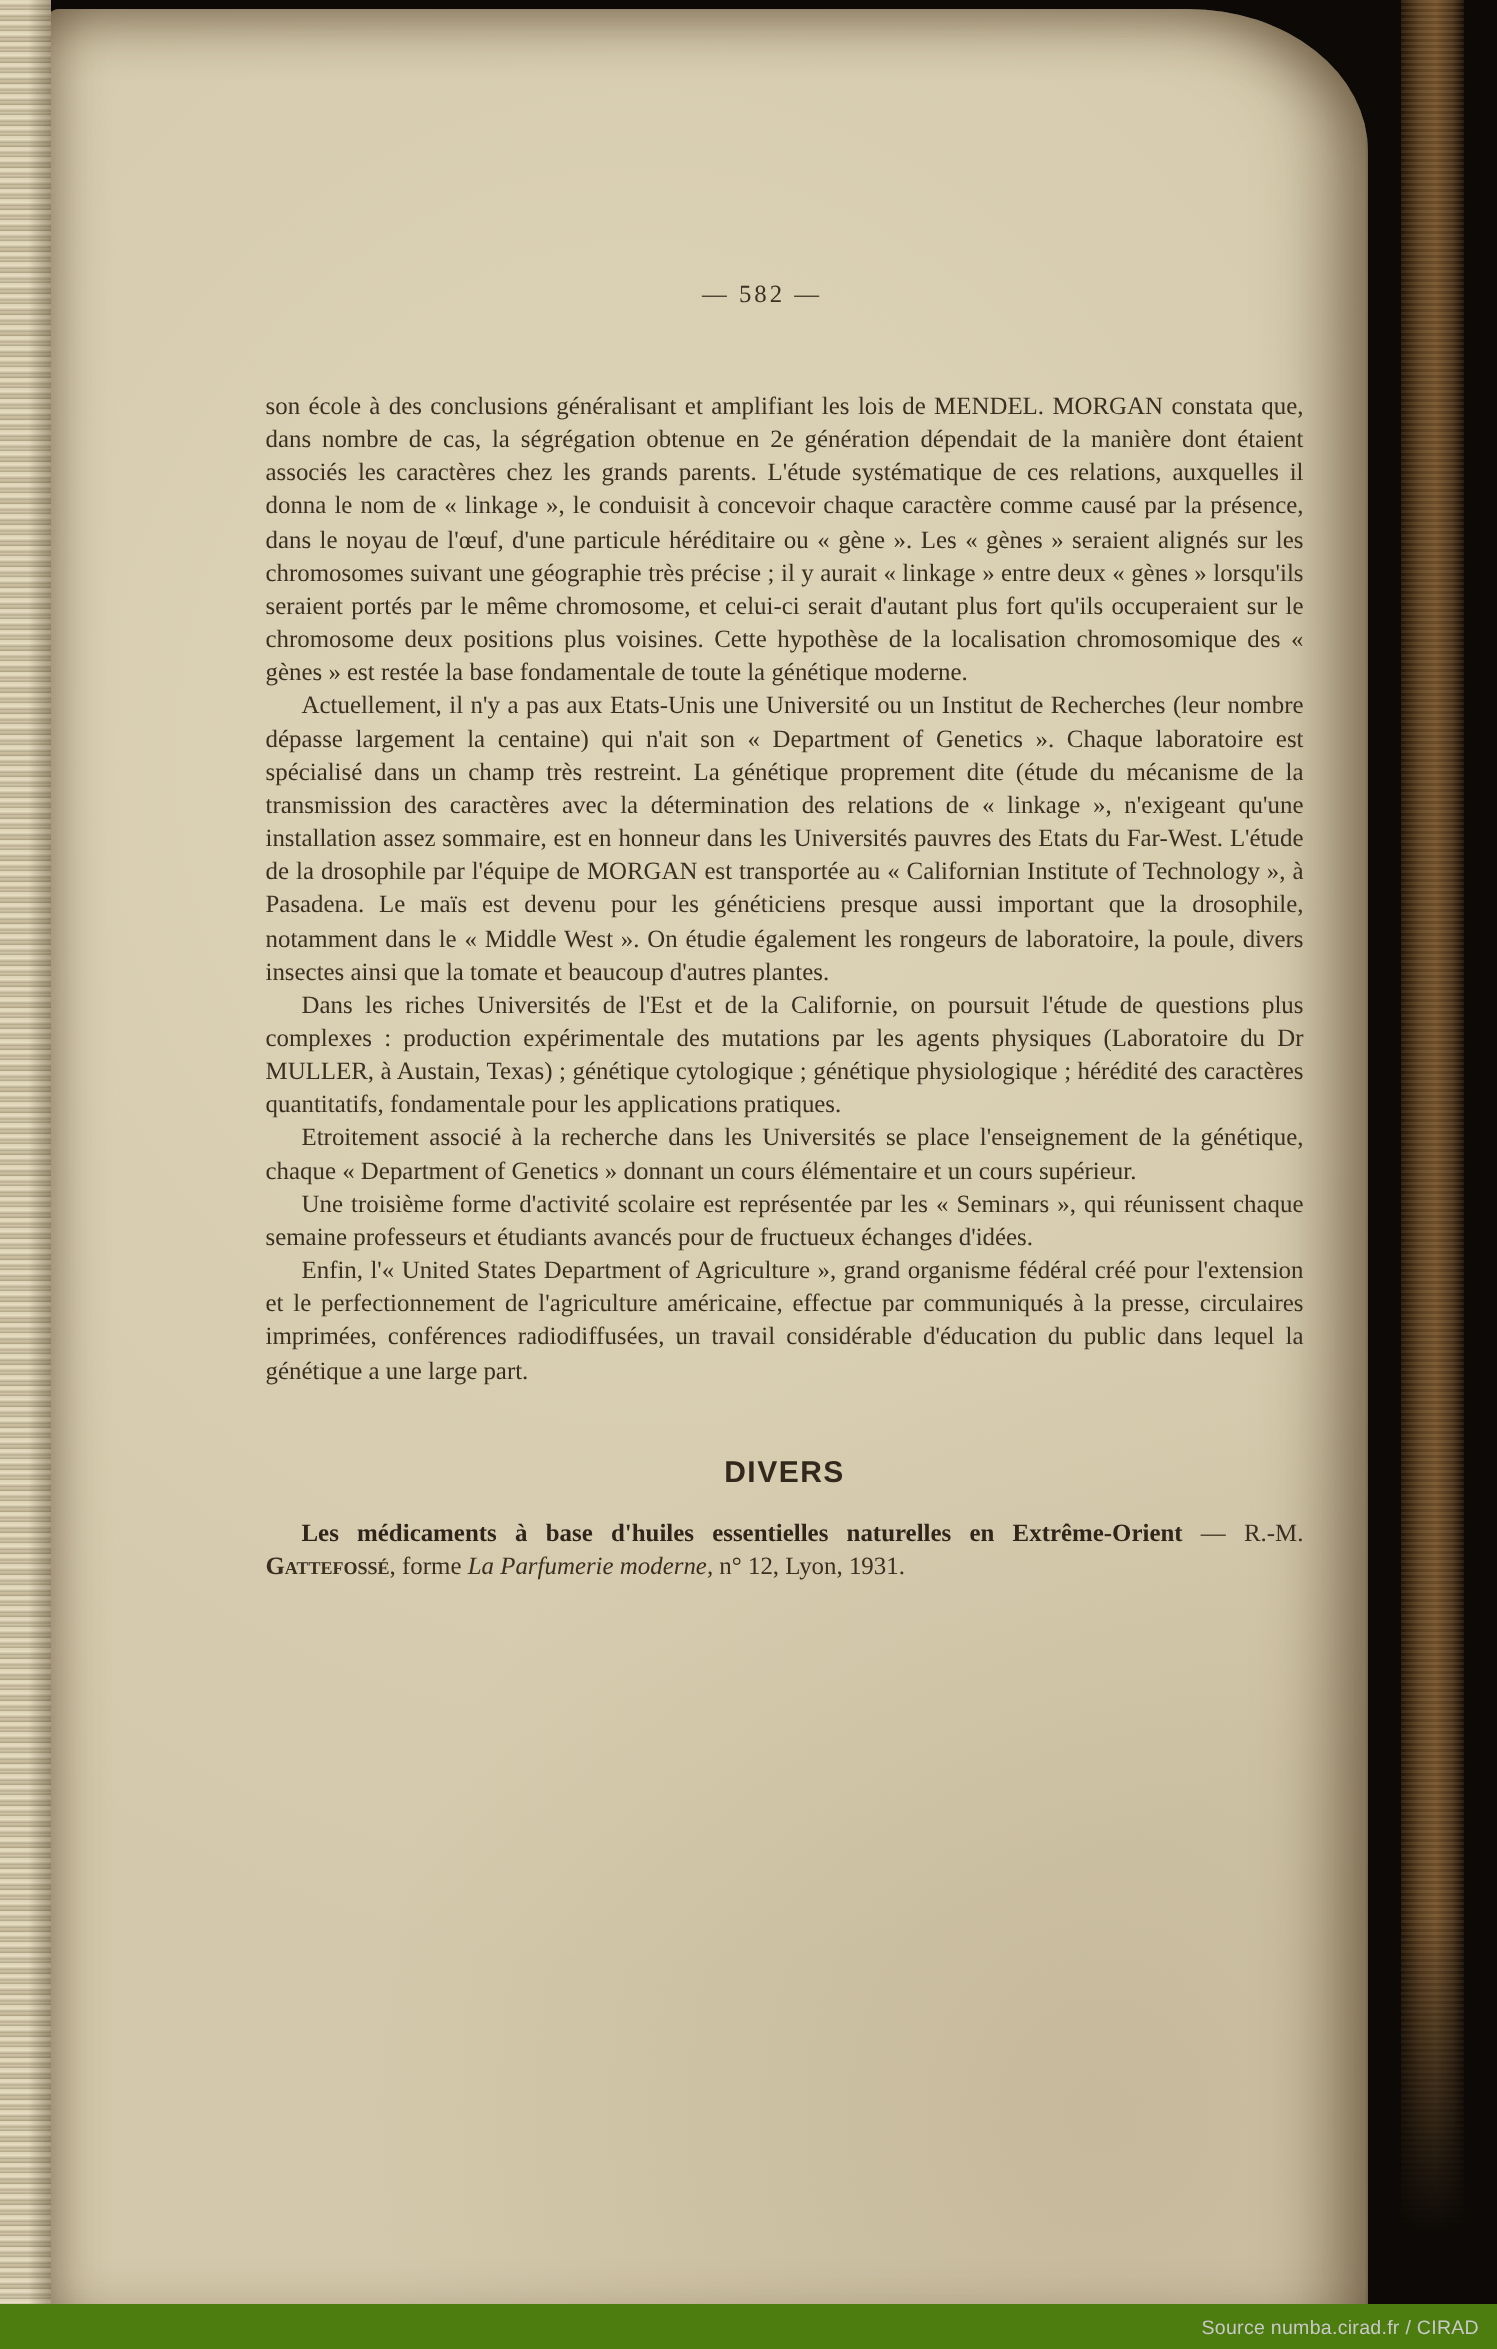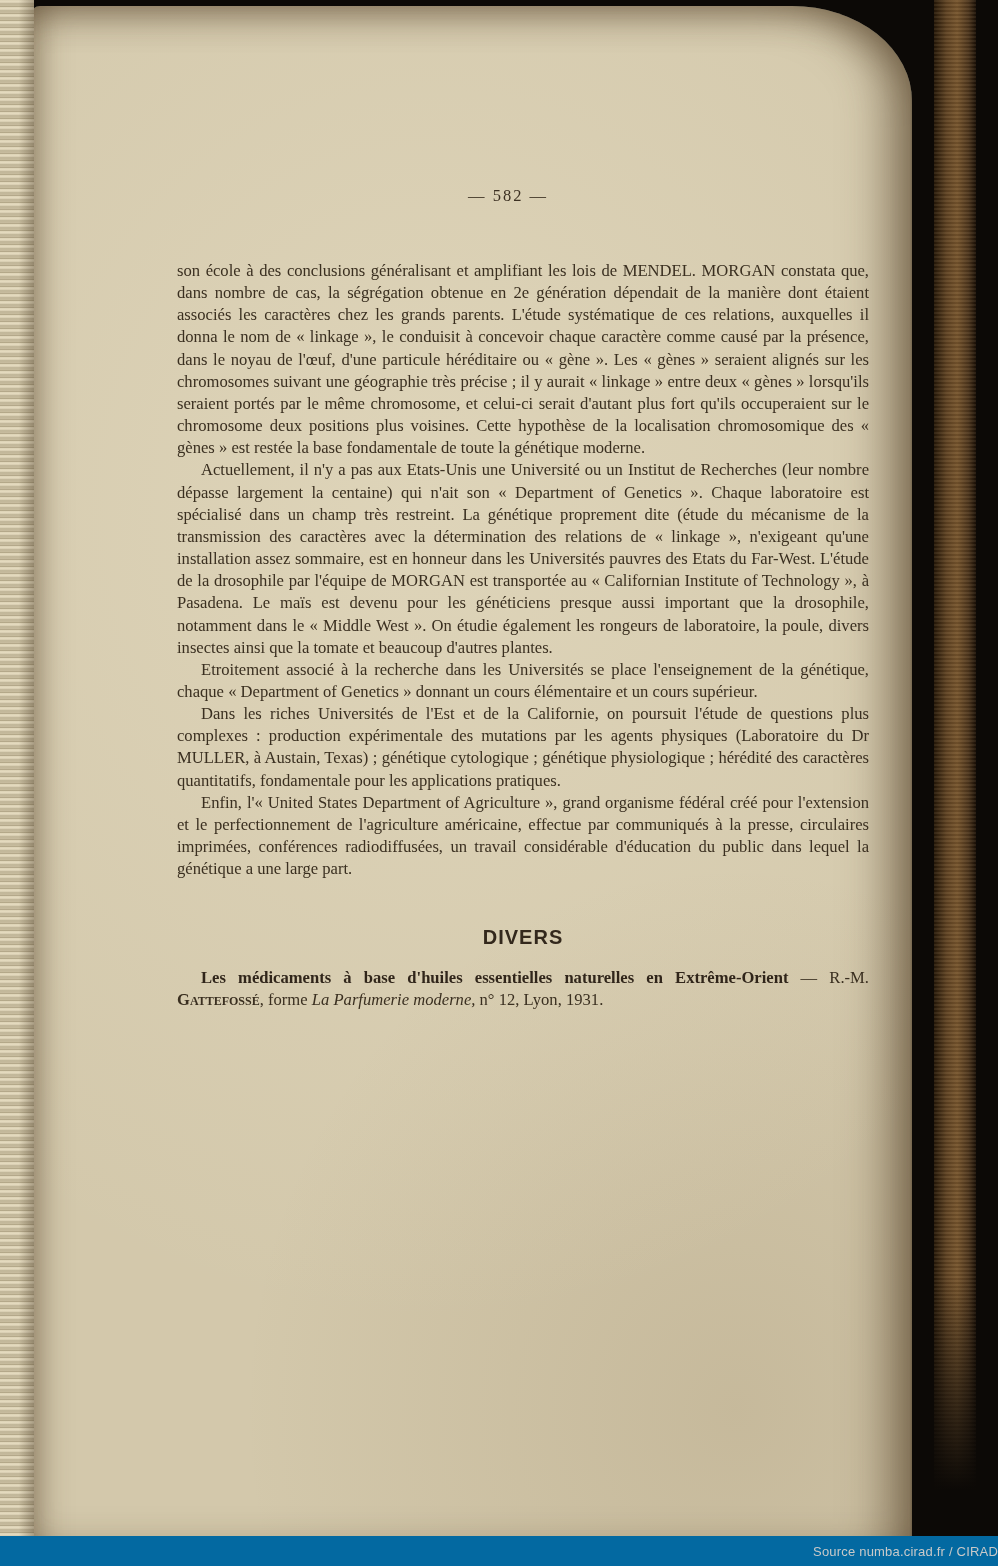--- a/index.html
+++ b/index.html
@@ -72,43 +72,44 @@
     font-size:20px;font-weight:700;letter-spacing:1px;color:#33281c;
   }
   .article-title{margin-bottom:10px;}
   .article-title strong{font-weight:700;color:#30251a;}
   .sc{font-variant:small-caps;font-weight:bold;}
   em{font-style:italic;}
 
   
   .source-bar{
     position:absolute;left:0;bottom:0;width:100%;height:30px;
-    background:#0369a1;z-index:10;
+    background:#4d7c0f;z-index:10;
     display:flex;align-items:center;justify-content:flex-end;
-    box-sizing:border-box;
+    box-sizing:border-box;padding-right:12px;
   }
   .source-text{
     font:13px "Liberation Sans","DejaVu Sans",sans-serif;
     color:#c9c9c9;letter-spacing:0.2px;
   }
 </style>
 </head>
 <body>
 
 <div class="scan">
 
   <div class="page">
 
     <div class="page-number">— 582 —</div>
 
     <div class="text-block">
       <p class="para no-indent">son école à des conclusions généralisant et amplifiant les lois de MENDEL. MORGAN constata que, dans nombre de cas, la ségrégation obtenue en 2e génération dépendait de la manière dont étaient associés les caractères chez les grands parents. L'étude systématique de ces relations, auxquelles il donna le nom de « linkage », le conduisit à concevoir chaque caractère comme causé par la présence, dans le noyau de l'œuf, d'une particule héréditaire ou « gène ». Les « gènes » seraient alignés sur les chromosomes suivant une géographie très précise ; il y aurait « linkage » entre deux « gènes » lorsqu'ils seraient portés par le même chromosome, et celui-ci serait d'autant plus fort qu'ils occuperaient sur le chromosome deux positions plus voisines. Cette hypothèse de la localisation chromosomique des « gènes » est restée la base fondamentale de toute la génétique moderne.</p>
       <p class="para">Actuellement, il n'y a pas aux Etats-Unis une Université ou un Institut de Recherches (leur nombre dépasse largement la centaine) qui n'ait son « Department of Genetics ». Chaque laboratoire est spécialisé dans un champ très restreint. La génétique proprement dite (étude du mécanisme de la transmission des caractères avec la détermination des relations de « linkage », n'exigeant qu'une installation assez sommaire, est en honneur dans les Universités pauvres des Etats du Far-West. L'étude de la drosophile par l'équipe de MORGAN est transportée au « Californian Institute of Technology », à Pasadena. Le maïs est devenu pour les généticiens presque aussi important que la drosophile, notamment dans le « Middle West ». On étudie également les rongeurs de laboratoire, la poule, divers insectes ainsi que la tomate et beaucoup d'autres plantes.</p>
+      <p class="para">Dans les riches Universités de l'Est et de la Californie, on poursuit l'étude de questions plus complexes : production expérimentale des mutations par les agents physiques (Laboratoire du Dr MULLER, à Austain, Texas) ; génétique cytologique ; génétique physiologique ; hérédité des caractères quantitatifs, fondamentale pour les applications pratiques.</p>
       <p class="para">Etroitement associé à la recherche dans les Universités se place l'enseignement de la génétique, chaque « Department of Genetics » donnant un cours élémentaire et un cours supérieur.</p>
-      <p class="para">Dans les riches Universités de l'Est et de la Californie, on poursuit l'étude de questions plus complexes : production expérimentale des mutations par les agents physiques (Laboratoire du Dr MULLER, à Austain, Texas) ; génétique cytologique ; génétique physiologique ; hérédité des caractères quantitatifs, fondamentale pour les applications pratiques.</p>
+      <p class="para">Une troisième forme d'activité scolaire est représentée par les « Seminars », qui réunissent chaque semaine professeurs et étudiants avancés pour de fructueux échanges d'idées.</p>
       <p class="para">Enfin, l'« United States Department of Agriculture », grand organisme fédéral créé pour l'extension et le perfectionnement de l'agriculture américaine, effectue par communiqués à la presse, circulaires imprimées, conférences radiodiffusées, un travail considérable d'éducation du public dans lequel la génétique a une large part.</p>
 
       <h2 class="divers">DIVERS</h2>
 
       <p class="para article-title"><strong>Les médicaments à base d'huiles essentielles naturelles en Extrême-Orient</strong><span> — R.-M. </span><span class="sc">Gattefossé</span><span>, forme </span><em>La Parfumerie moderne,</em><span> n° 12, Lyon, 1931.</span></p>
 
     </div>
   </div>
 
   <div class="left-edges"></div>

